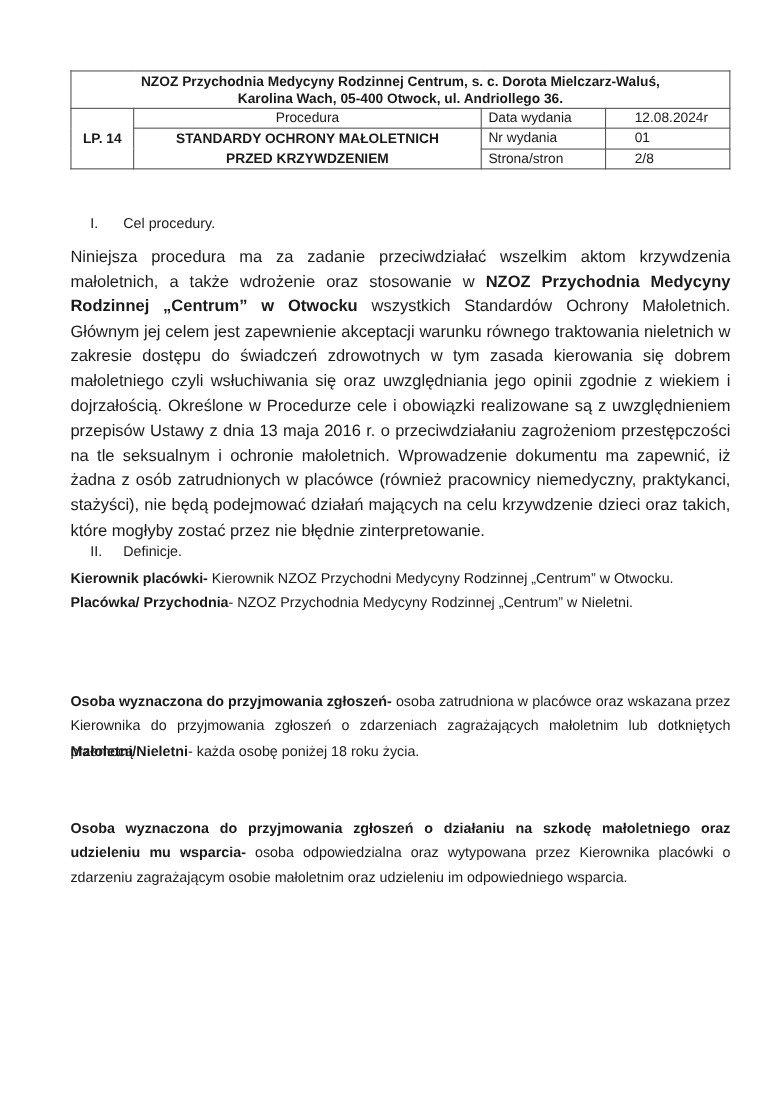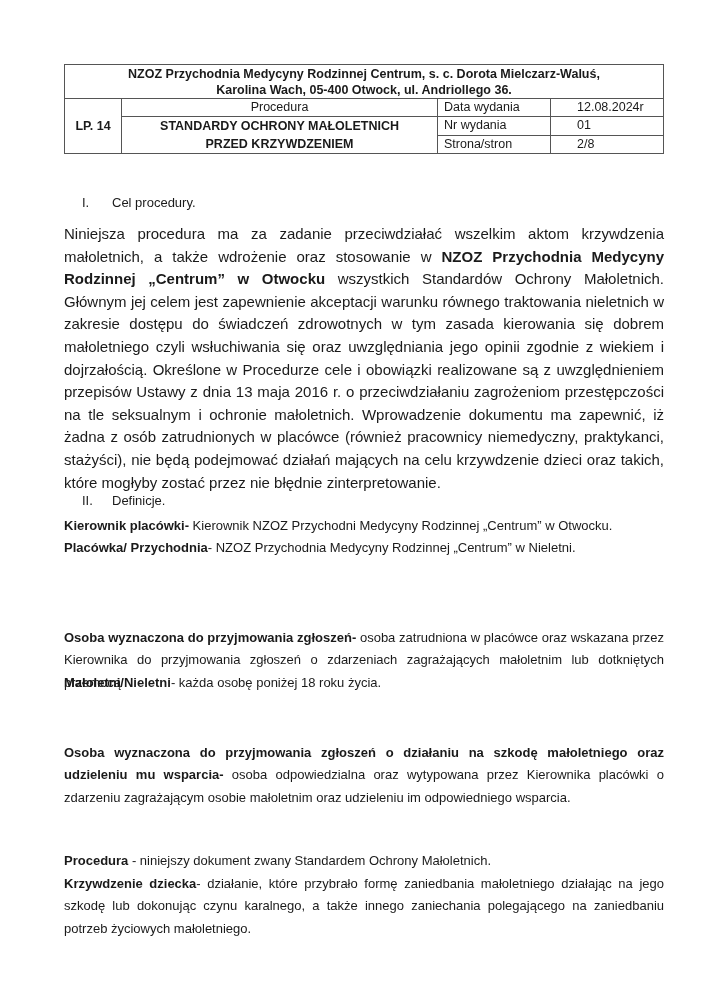--- a/index.html
+++ b/index.html
@@ -70,16 +70,14 @@
 
   <div class="sec-head" style="top:493px;">
     <span class="num">II.</span><span>Definicje.</span>
   </div>
 
   <p class="def" style="top:515px;"><b>Kierownik placówki-</b><span>  Kierownik NZOZ Przychodni Medycyny Rodzinnej „Centrum” w Otwocku.</span></p>
   <p class="def" style="top:537px;"><b>Placówka/ Przychodnia</b><span>-  NZOZ Przychodnia Medycyny Rodzinnej „Centrum” w Nieletni.</span></p>
   <p class="def" style="top:627px;"><b>Osoba wyznaczona do przyjmowania zgłoszeń-</b><span>  osoba zatrudniona w placówce oraz wskazana przez Kierownika  do przyjmowania zgłoszeń o zdarzeniach zagrażających małoletnim lub dotkniętych przemocą</span></p>
   <p class="def" style="top:672px;"><b>Małoletni/Nieletni</b><span>- każda osobę poniżej 18 roku życia.</span></p>
   <p class="def" style="top:742px;"><b>Osoba wyznaczona do przyjmowania zgłoszeń o działaniu na szkodę małoletniego oraz udzieleniu mu wsparcia-</b><span> osoba odpowiedzialna oraz wytypowana przez Kierownika placówki o zdarzeniu zagrażającym osobie małoletnim oraz udzieleniu im odpowiedniego wsparcia.</span></p>
-  <p class="def" style="top:850px;"><b>Procedura</b><span> - niniejszy dokument zwany Standardem Ochrony Małoletnich.</span></p>
-  <p class="def" style="top:873px;"><b>Krzywdzenie dziecka</b><span>- działanie, które przybrało formę zaniedbania małoletniego działając na jego szkodę lub dokonując czynu karalnego, a także innego zaniechania polegającego na zaniedbaniu potrzeb życiowych małoletniego.</span></p>
 
 </div>
 
 </body></html>

